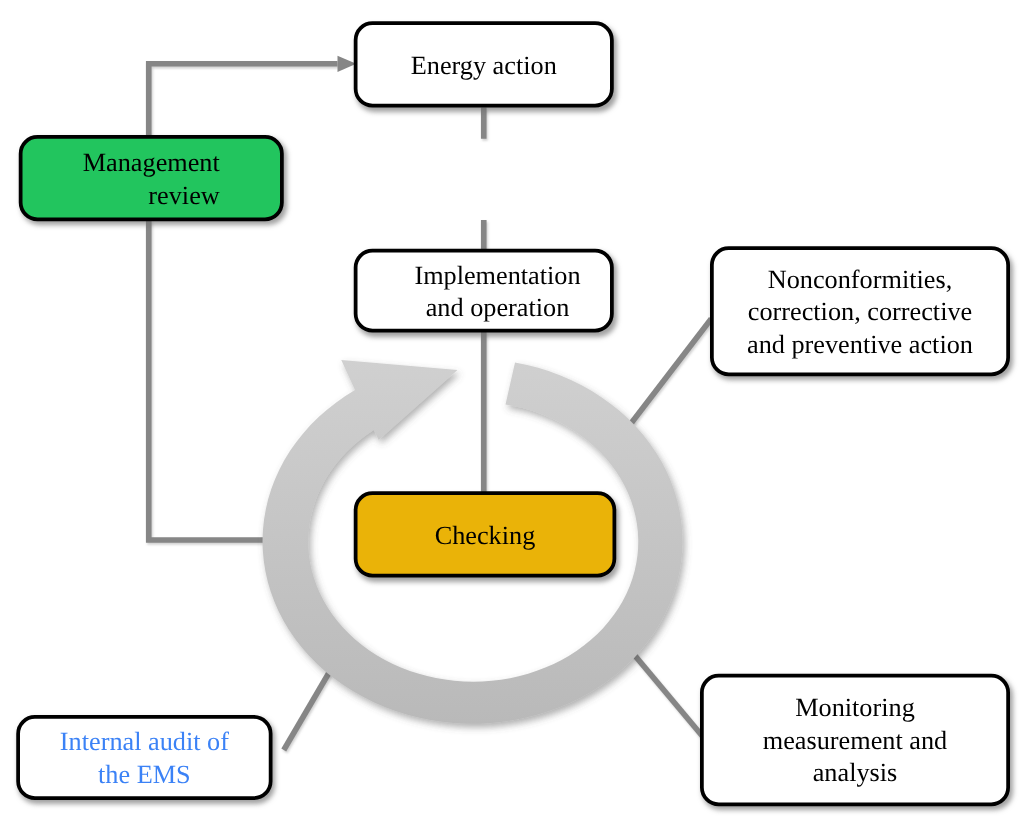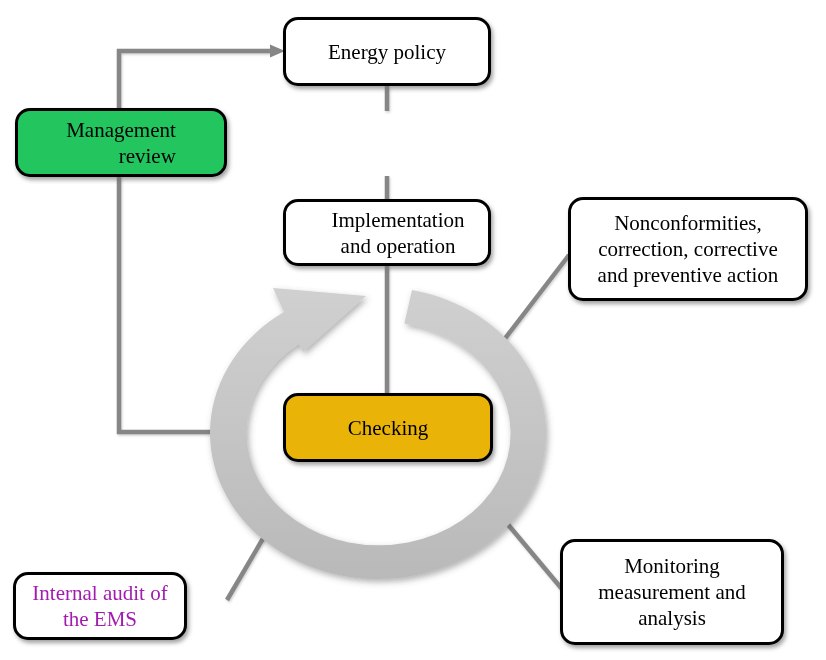--- a/index.html
+++ b/index.html
@@ -69,35 +69,35 @@
     <path d="M 412 290
              A 168 146 0 1 1 284 312
              L 273 288
              L 366 296
              L 303 352
              L 299 344
              A 132 112 0 1 0 404.4 323.5
              Z" fill="url(#ringGrad)" filter="url(#ringShadow)"></path>
   </svg>
 
-  <div class="node" style="left: 283px; top: 17px; width: 208px; height: 69px; border-color: rgb(0, 0, 0); background: rgb(255, 255, 255); color: rgb(0, 0, 0);">Energy policy</div>
+  <div class="node" style="left: 283px; top: 17px; width: 208px; height: 69px; border-color: rgb(0, 0, 0); background: rgb(255, 255, 255); color: rgb(0, 0, 0);">Energy action</div>
 
 
   <div class="node" style="left: 283px; top: 199px; width: 208px; height: 67px; border-color: rgb(0, 0, 0); background: rgb(255, 255, 255); color: rgb(0, 0, 0); padding-left: 28px;">Implementation
 and operation</div>
 
   <div class="node" style="left: 15px; top: 108px; width: 212px; height: 69px; border-color: rgb(0, 0, 0); background: #22c55e; color: rgb(0, 0, 0); text-align: right;">Management
 review</div>
 
   <div class="node" style="left: 568px; top: 197px; width: 240px; height: 104px; border-color: rgb(0, 0, 0); background: rgb(255, 255, 255); color: rgb(0, 0, 0);">Nonconformities,
 correction, corrective
 and preventive action</div>
 
   <div class="node" style="left: 283px; top: 393px; width: 210px; height: 69px; border-color: rgb(0, 0, 0); background: #eab308; color: rgb(0, 0, 0);">Checking</div>
 
-  <div class="node" style="left: 13px; top: 572px; width: 174px; height: 68px; border-color: rgb(0, 0, 0); background: rgb(255, 255, 255); color: #a21caf;">Internal audit of
+  <div class="node" style="left: 13px; top: 572px; width: 205px; height: 68px; border-color: rgb(0, 0, 0); background: rgb(255, 255, 255); color: #3b82f6;">Internal audit of
 the EMS</div>
 
-  <div class="node" style="left: 560px; top: 539px; width: 224px; height: 106px; border-color: rgb(0, 0, 0); background: rgb(255, 255, 255); color: rgb(0, 0, 0);">Monitoring
+  <div class="node" style="left: 560px; top: 539px; width: 248px; height: 106px; border-color: rgb(0, 0, 0); background: rgb(255, 255, 255); color: rgb(0, 0, 0);">Monitoring
 measurement and
 analysis</div>
 
 </div>
 
 </body></html>

